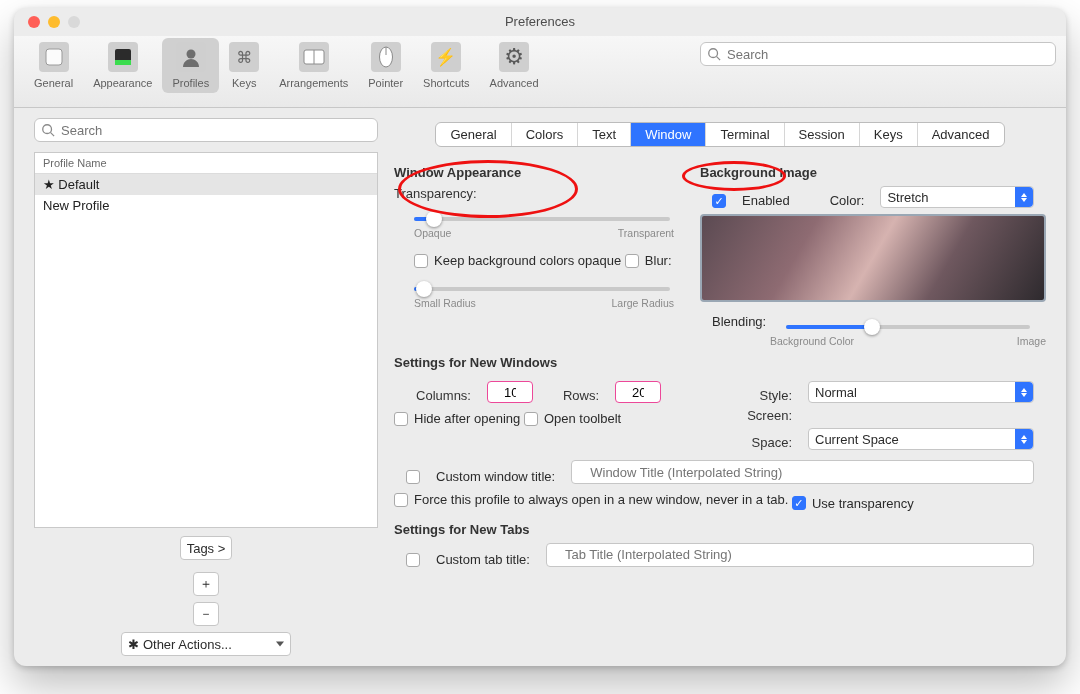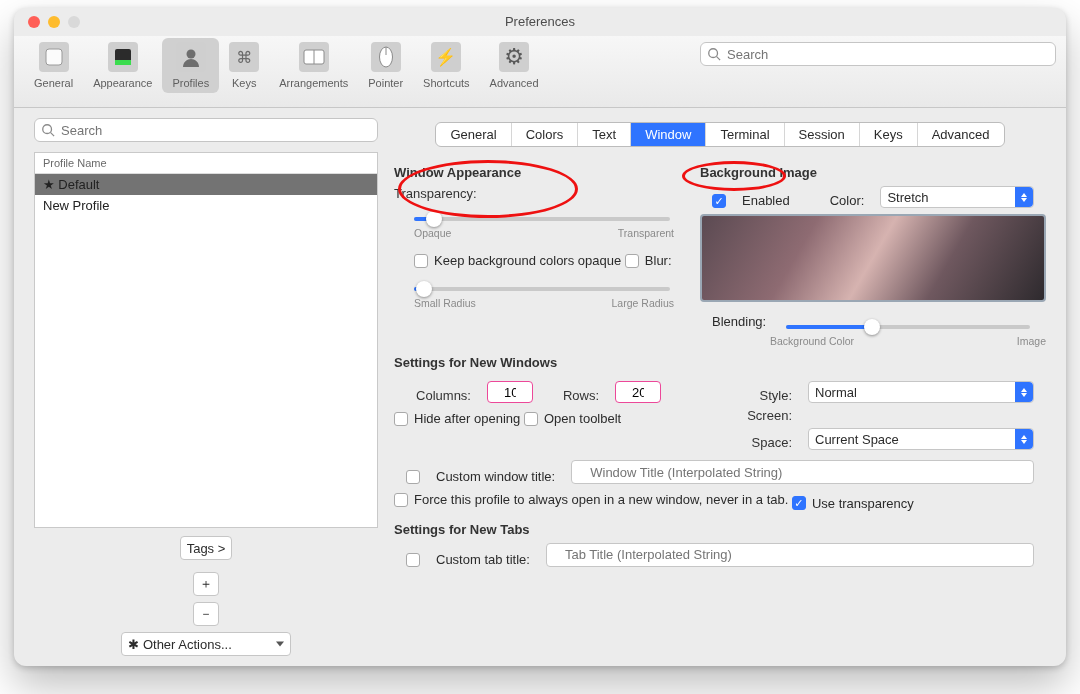--- a/index.html
+++ b/index.html
@@ -37,21 +37,21 @@
   .searchbox { display:flex; align-items:center; background:#fff; border:1px solid #c5c5c5; border-radius:6px; height:24px; padding:0 6px; }
   .searchbox input { border:none; outline:none; font-size:13px; flex:1; background:transparent; color:#8a8a8a; }
   .mag { width:14px;height:14px; margin-right:4px; }
 
   .body { display:flex; height:calc(100% - 100px); }
   .sidebar { width:374px; padding:10px 10px 10px 20px; display:flex; flex-direction:column; }
   .side-search { margin-bottom:10px; }
   .listbox { border:1px solid #c9c9c9; border-radius:0; background:#fff; flex:1; overflow:hidden; }
   .list-header{ background:#fff; border-bottom:1px solid #dcdcdc; font-size:11px; color:#6a6a6a; padding:4px 8px;}
   .list-row { padding:3px 8px; font-size:13px; color:#222;}
-  .list-row.sel { background:#737373;}
+  .list-row.sel { background:#e5e5e5;}
   .sidefoot { display:flex; gap:6px; margin-top:8px; align-items:center;flex-direction:column;}
   .btnlike{ border:1px solid #c6c6c6; border-radius:4px; background:#fff; height:24px; display:flex; align-items:center; padding:0 6px; font-size:13px;}
   .sq{ width:26px; justify-content:center;}
   .dropdown{ position:relative; padding-right:22px; }
   .dropdown::after{content:""; position:absolute; right:6px; top:50%; transform:translateY(-50%); border-left:4px solid transparent;border-right:4px solid transparent;border-top:5px solid #555;}
 
   .pane { flex:1; padding:10px 20px 10px 6px; overflow:hidden; position:relative;}
   .segmented{ display:flex; border:1px solid #bcbcbc; border-radius:6px; overflow:hidden; width:fit-content; margin:4px auto 10px auto; background:#fff;}
   .seg{ padding:4px 14px; font-size:13px; border-right:1px solid #d6d6d6;}
   .seg:last-child{border-right:none;}

